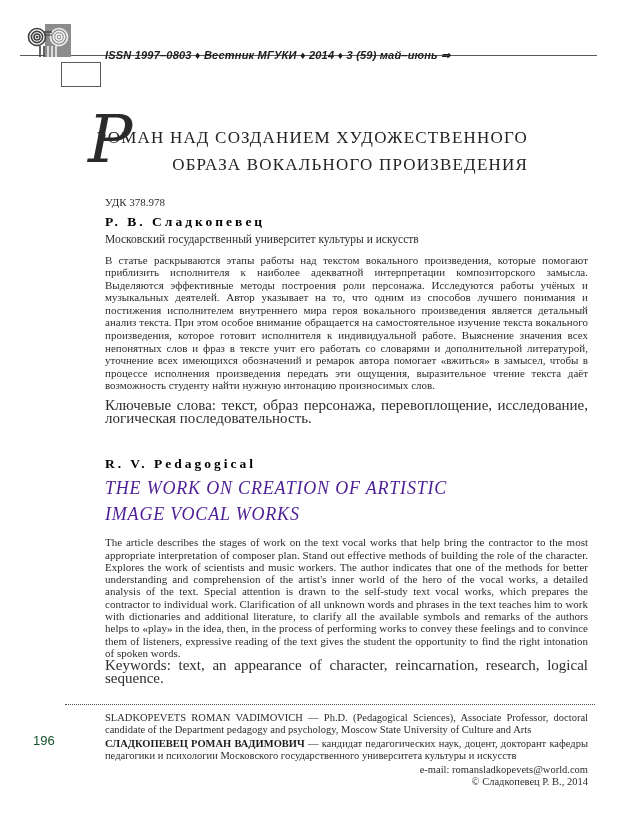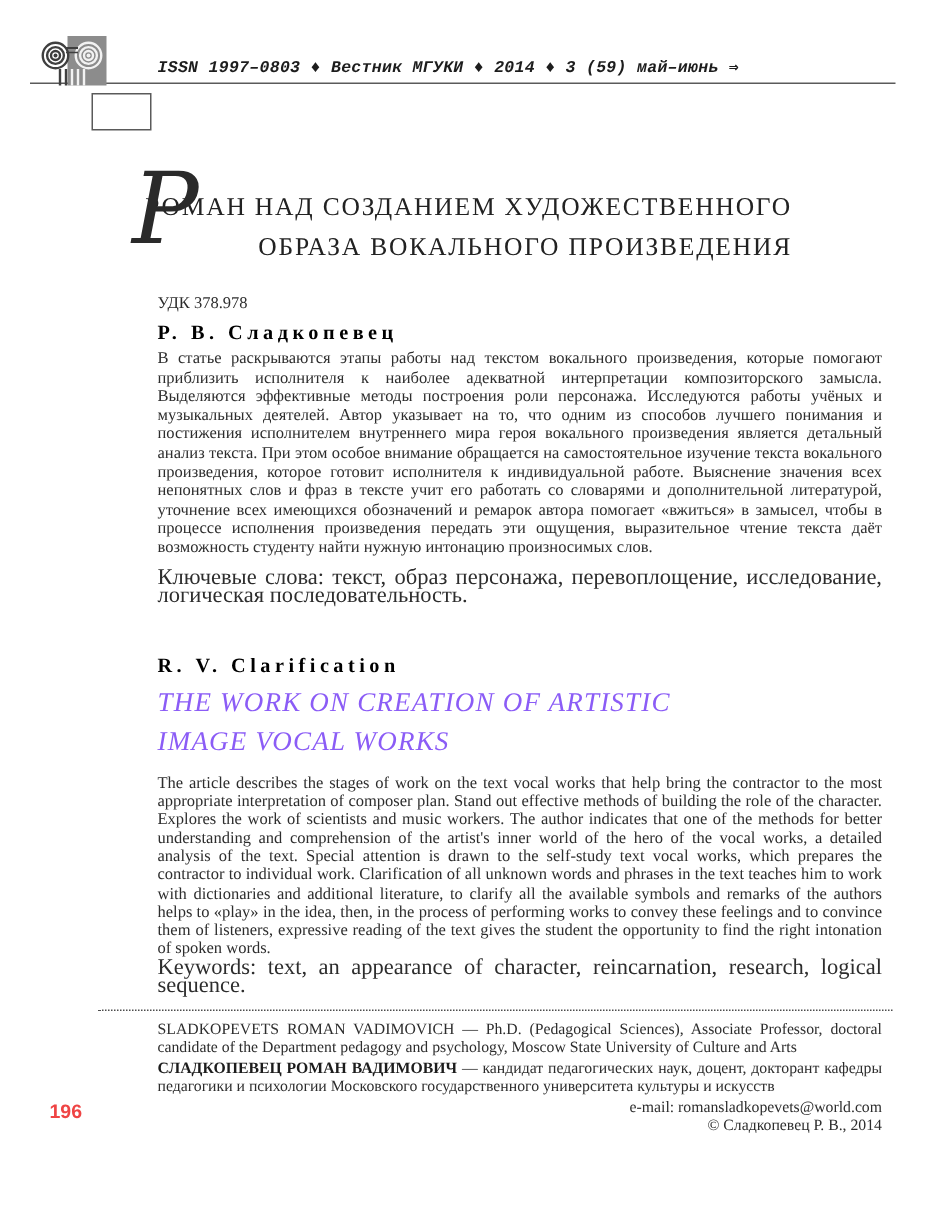--- a/index.html
+++ b/index.html
@@ -6,53 +6,53 @@
   body{
     width:617px;height:820px;position:relative;background:#ffffff;
     font-family:"Liberation Serif", serif;color:#2d2d2d;overflow:hidden;
   }
   
   .hdr-rule{position:absolute;left:20px;top:55px;width:577px;height:0;border-top:1px solid #5a5a5a;}
   .logo-wrap{position:absolute;left:25px;top:22px;width:50px;height:42px;}
   .logo-frame{position:absolute;left:36px;top:40px;width:38px;height:23px;border:1px solid #5a5a5a;background:transparent;}
   .logo-svg{position:absolute;left:0;top:0;}
   .issn-line{
-    position:absolute;left:105px;top:38px;
-    font-family:Liberation Mono, monospace;font-weight:bold;font-style:italic;
+    position:absolute;left:105px;top:49px;
+    font-family:Liberation Sans, sans-serif;font-weight:bold;font-style:italic;
     font-size:11px;color:#1d1d1d;letter-spacing:.2px;white-space:nowrap;text-align:right;
   }
   
   .title-block{
     position:absolute;left:88px;top:124px;width:440px;text-align:right;
     font-size:17px;line-height:27px;letter-spacing:1.2px;color:#222;
   }
   .title-initial{
     position:absolute;left:0px;top:-14px;
     font-style:italic;font-size:66px;line-height:60px;color:#2a2a2a;
     font-family:"DejaVu Serif", serif;
   }
   
   .main-col{position:absolute;left:105px;top:196px;width:483px;}
   .udc{font-size:11px;margin:0 0 6px 0;}
   .author-name{font-size:13.5px;font-weight:bold;letter-spacing:3px;color:#000000;margin:0 0 3px 0;}
   .affil{font-size:11.5px;line-height:12.5px;margin:0 0 8px 0;text-align:justify;}
   .abstract{font-size:11px;line-height:12.6px;text-align:justify;margin:0 0 7px 0;}
   .keywords{font-size:15px;line-height:12.6px;text-align:justify;margin:0 0 32px 0;}
   .affil-en{margin-bottom:15px;}
-  .title-en{font-style:italic;font-size:18px;line-height:26px;letter-spacing:.8px;color:#8b5cf6;margin:0 0 9px 0;}
+  .title-en{font-style:italic;font-size:18px;line-height:26px;letter-spacing:.8px;color:#4c1d95;margin:0 0 9px 0;}
   .abstract-en{line-height:12.3px;margin-bottom:0;}
-  .keywords-en{margin-bottom:9px;}
+  .keywords-en{margin-bottom:20px;}
   .dotted-sep{margin:0 0 7px -40px;width:530px;height:0;border-top:1px dotted #4d4d4d;}
   .footer-p{font-size:10.5px;line-height:12px;text-align:justify;margin:0 0 2px 0;}
   .footer-name{font-weight:bold;color:#1c1c1c;}
   .right-line{font-size:10.5px;line-height:12px;text-align:right;margin:0;}
   
   .page-num{
     position:absolute;left:33px;top:733px;
-    font-family:"Liberation Sans", sans-serif;font-weight:bold;font-size:13px;color:#ef4444;
+    font-family:"Liberation Sans", sans-serif;font-weight:normal;font-size:13px;color:#14532d;
   }
 </style>
 </head>
 <body>
 
 <div class="hdr-rule"></div>
 
 <div class="logo-wrap">
   <div class="logo-frame"></div>
   <svg class="logo-svg" width="50" height="42" viewBox="0 0 50 42">
@@ -89,24 +89,25 @@
 
 <div class="title-block">
   <span class="title-initial">Р</span>
   <div>РОМАН НАД СОЗДАНИЕМ ХУДОЖЕСТВЕННОГО</div>
   <div>ОБРАЗА ВОКАЛЬНОГО ПРОИЗВЕДЕНИЯ</div>
 </div>
 
 <div class="main-col">
   <p class="udc">УДК 378.978</p>
   <p class="author-name">Р. В. Сладкопевец</p>
+  <p class="affil">Московский государственный университет культуры и искусств</p>
   <p class="abstract">В статье раскрываются этапы работы над текстом вокального произведения, которые помогают приблизить исполнителя к наиболее адекватной интерпретации композиторского замысла. Выделяются эффективные методы построения роли персонажа. Исследуются работы учёных и музыкальных деятелей. Автор указывает на то, что одним из способов лучшего понимания и постижения исполнителем внутреннего мира героя вокального произведения является детальный анализ текста. При этом особое внимание обращается на самостоятельное изучение текста вокального произведения, которое готовит исполнителя к индивидуальной работе. Выяснение значения всех непонятных слов и фраз в тексте учит его работать со словарями и дополнительной литературой, уточнение всех имеющихся обозначений и ремарок автора помогает «вжиться» в замысел, чтобы в процессе исполнения произведения передать эти ощущения, выразительное чтение текста даёт возможность студенту найти нужную интонацию произносимых слов.</p>
   <p class="keywords">Ключевые слова: текст, образ персонажа, перевоплощение, исследование, логическая последовательность.</p>
 
-  <p class="author-name">R. V. Clarification</p>
+  <p class="author-name">R. V. Pedagogical</p>
 
   <div class="title-en">
     <div>THE WORK ON CREATION OF ARTISTIC</div>
     <div>IMAGE VOCAL WORKS</div>
   </div>
 
   <p class="abstract abstract-en">The article describes the stages of work on the text vocal works that help bring the contractor to the most appropriate interpretation of composer plan. Stand out effective methods of building the role of the character. Explores the work of scientists and music workers. The author indicates that one of the methods for better understanding and comprehension of the artist's inner world of the hero of the vocal works, a detailed analysis of the text. Special attention is drawn to the self-study text vocal works, which prepares the contractor to individual work. Clarification of all unknown words and phrases in the text teaches him to work with dictionaries and additional literature, to clarify all the available symbols and remarks of the authors helps to «play» in the idea, then, in the process of performing works to convey these feelings and to convince them of listeners, expressive reading of the text gives the student the opportunity to find the right intonation of spoken words.</p>
   <p class="keywords keywords-en">Keywords: text, an appearance of character, reincarnation, research, logical sequence.</p>
 
   <div class="dotted-sep"></div>

